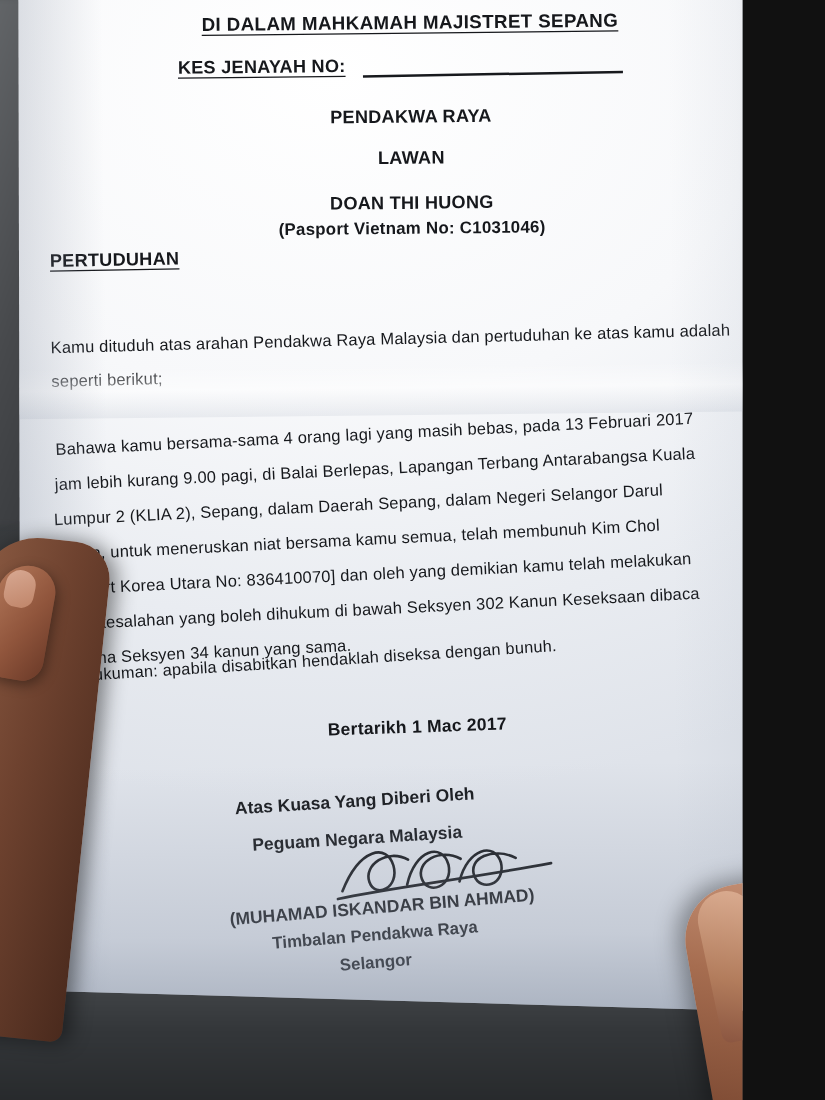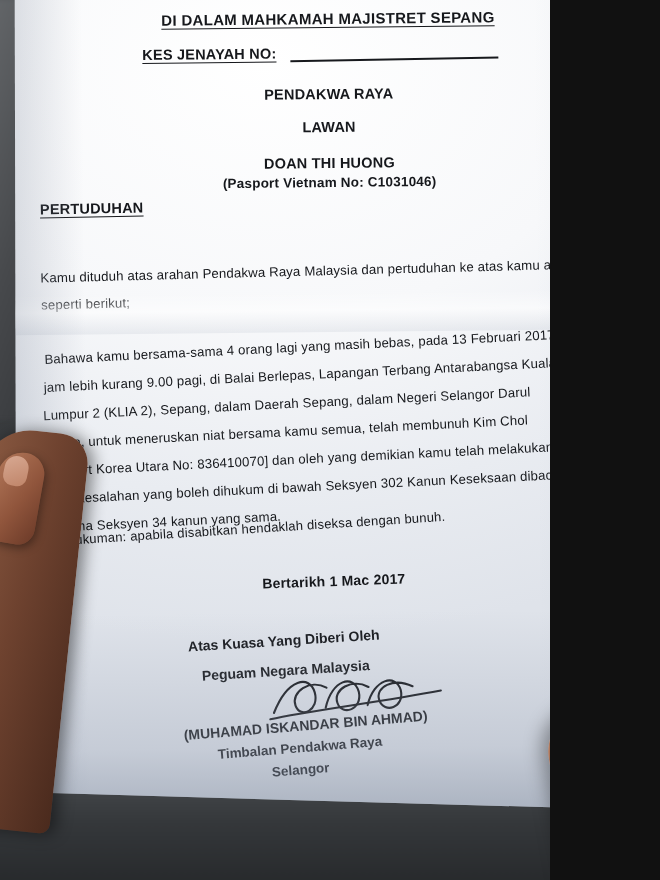--- a/index.html
+++ b/index.html
@@ -7,20 +7,21 @@
     padding: 0;
     background: #111;
   }
   #scene {
     position: relative;
     width: 550px;
     height: 880px;
     overflow: hidden;
     background: #2b2b2d;
     font-family: "Liberation Sans", sans-serif;
+    padding-left: 44px;
   }
 
   
   .bg-ground {
     position: absolute;
     left: 0; top: 0;
     width: 660px; height: 880px;
     background:
       linear-gradient(160deg, #5a5d60 0%, #3e4144 30%, #2a2c2e 60%, #1b1d1f 100%);
   }

